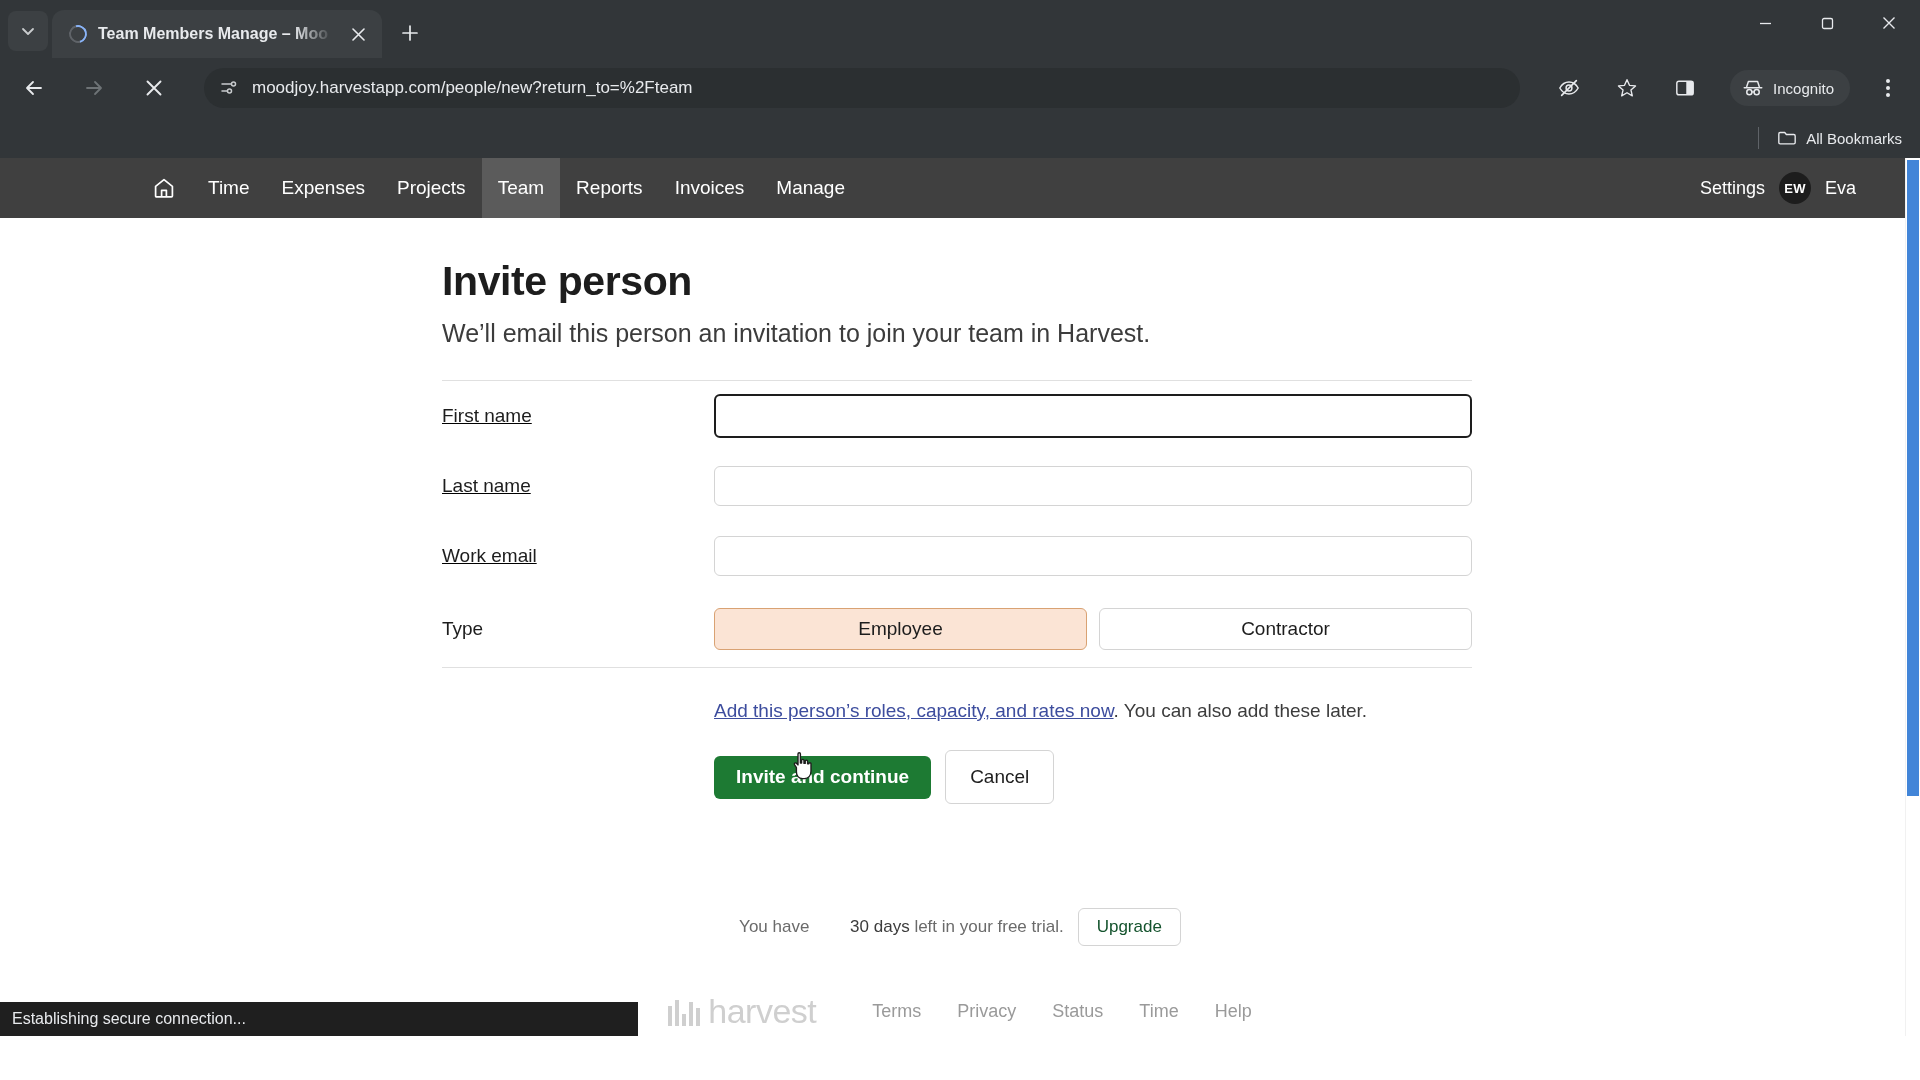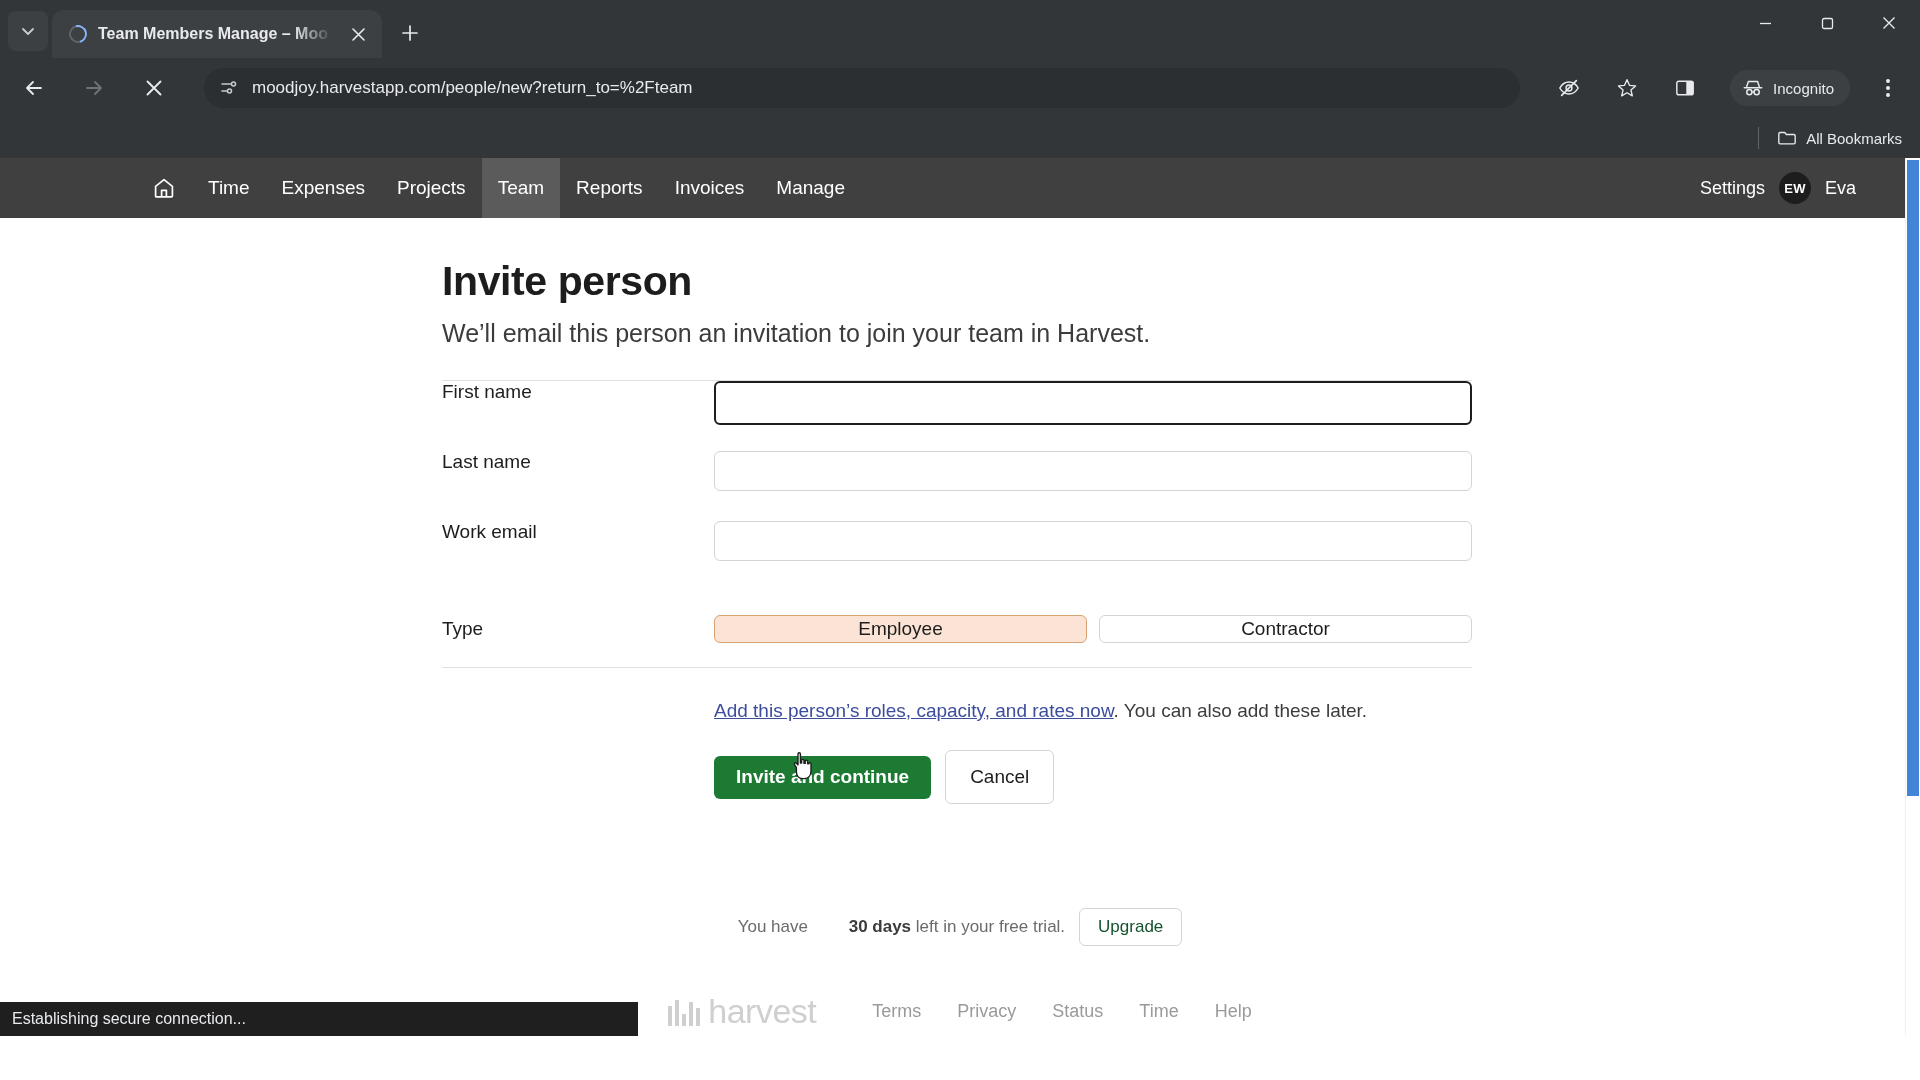--- a/index.html
+++ b/index.html
@@ -118,33 +118,33 @@
   .form-wrap { width: 1030px; margin-left: 442px; }
 
   h1.page-title {
     font-size: 41px; font-weight: 700; color: #1d1d1d; letter-spacing: -0.4px;
     margin-bottom: 14px;
   }
   .page-sub { font-size: 25px; color: #3c3c3c; margin-bottom: 32px; }
 
   hr.rule { border: none; border-top: 1px solid #e0e0e0; margin: 0; }
 
-  .field-row { display: flex; align-items: flex-start; height: 70px; }
+  .field-row { display: flex; align-items: center; height: 70px; text-decoration: underline; }
   .field-label { width: 272px; font-size: 19px; color: #1d1d1d; flex:none; }
   .field-input {
     width: 764px; height: 40px; border: 1px solid #d4d4d4; border-radius: 6px;
     background: #ffffff;
   }
   .field-input.focused {
     border: 2.5px solid #1d1d1d; height: 44px;
   }
   .type-row { display: flex; align-items: center; height: 76px; }
   .segmented { display: flex; width: 764px; gap: 12px; }
   .seg-btn {
-    flex: 1; height: 28px; border-radius: 6px; border: 1px solid #d4d4d4;
+    flex: 1; height: 42px; border-radius: 6px; border: 1px solid #d4d4d4;
     background: #ffffff; color: #1d1d1d; font-size: 19px;
     display:flex; align-items:center; justify-content:center;
     font-family: "Liberation Sans", sans-serif;
   }
   .seg-btn.selected { background: #fbe4d5; border-color: #d9a273; }
 
   .helper-row { padding: 32px 0 0 272px; font-size: 19px; color: #3c3c3c; }
   .helper-link { color: #3d4d9e; text-decoration: underline; }
 
   .actions { padding: 28px 0 0 272px; display:flex; align-items:center; gap: 14px; }
@@ -156,21 +156,21 @@
   .btn-secondary {
     background: #ffffff; color:#1d1d1d; border:1px solid #d4d4d4; border-radius: 6px;
     height: 54px; padding: 0 24px; font-size: 19px;
     font-family: "Liberation Sans", sans-serif;
   }
 
   .trial {
     margin-top: 104px; display:flex; align-items:center; justify-content:center;
     gap: 14px; font-size: 17px; color: #6b6b6b;
   }
-  .trial b { color:#3c3c3c; font-weight:700;margin-left:36px; }
+  .trial b { color:#3c3c3c; font-weight:400;margin-left:36px; }
   .btn-upgrade {
     background:#ffffff; border:1px solid #d4d4d4; border-radius:6px;
     height: 38px; padding: 0 18px; font-size:17px; color:#14532d;
     font-family: "Liberation Sans", sans-serif;
   }
 
   .footer {
     margin-top: 46px; display:flex; align-items:center; justify-content:center; gap: 56px;
   }
   .logo { display:flex; align-items:center; gap:8px; color:#cfcfcf; }

